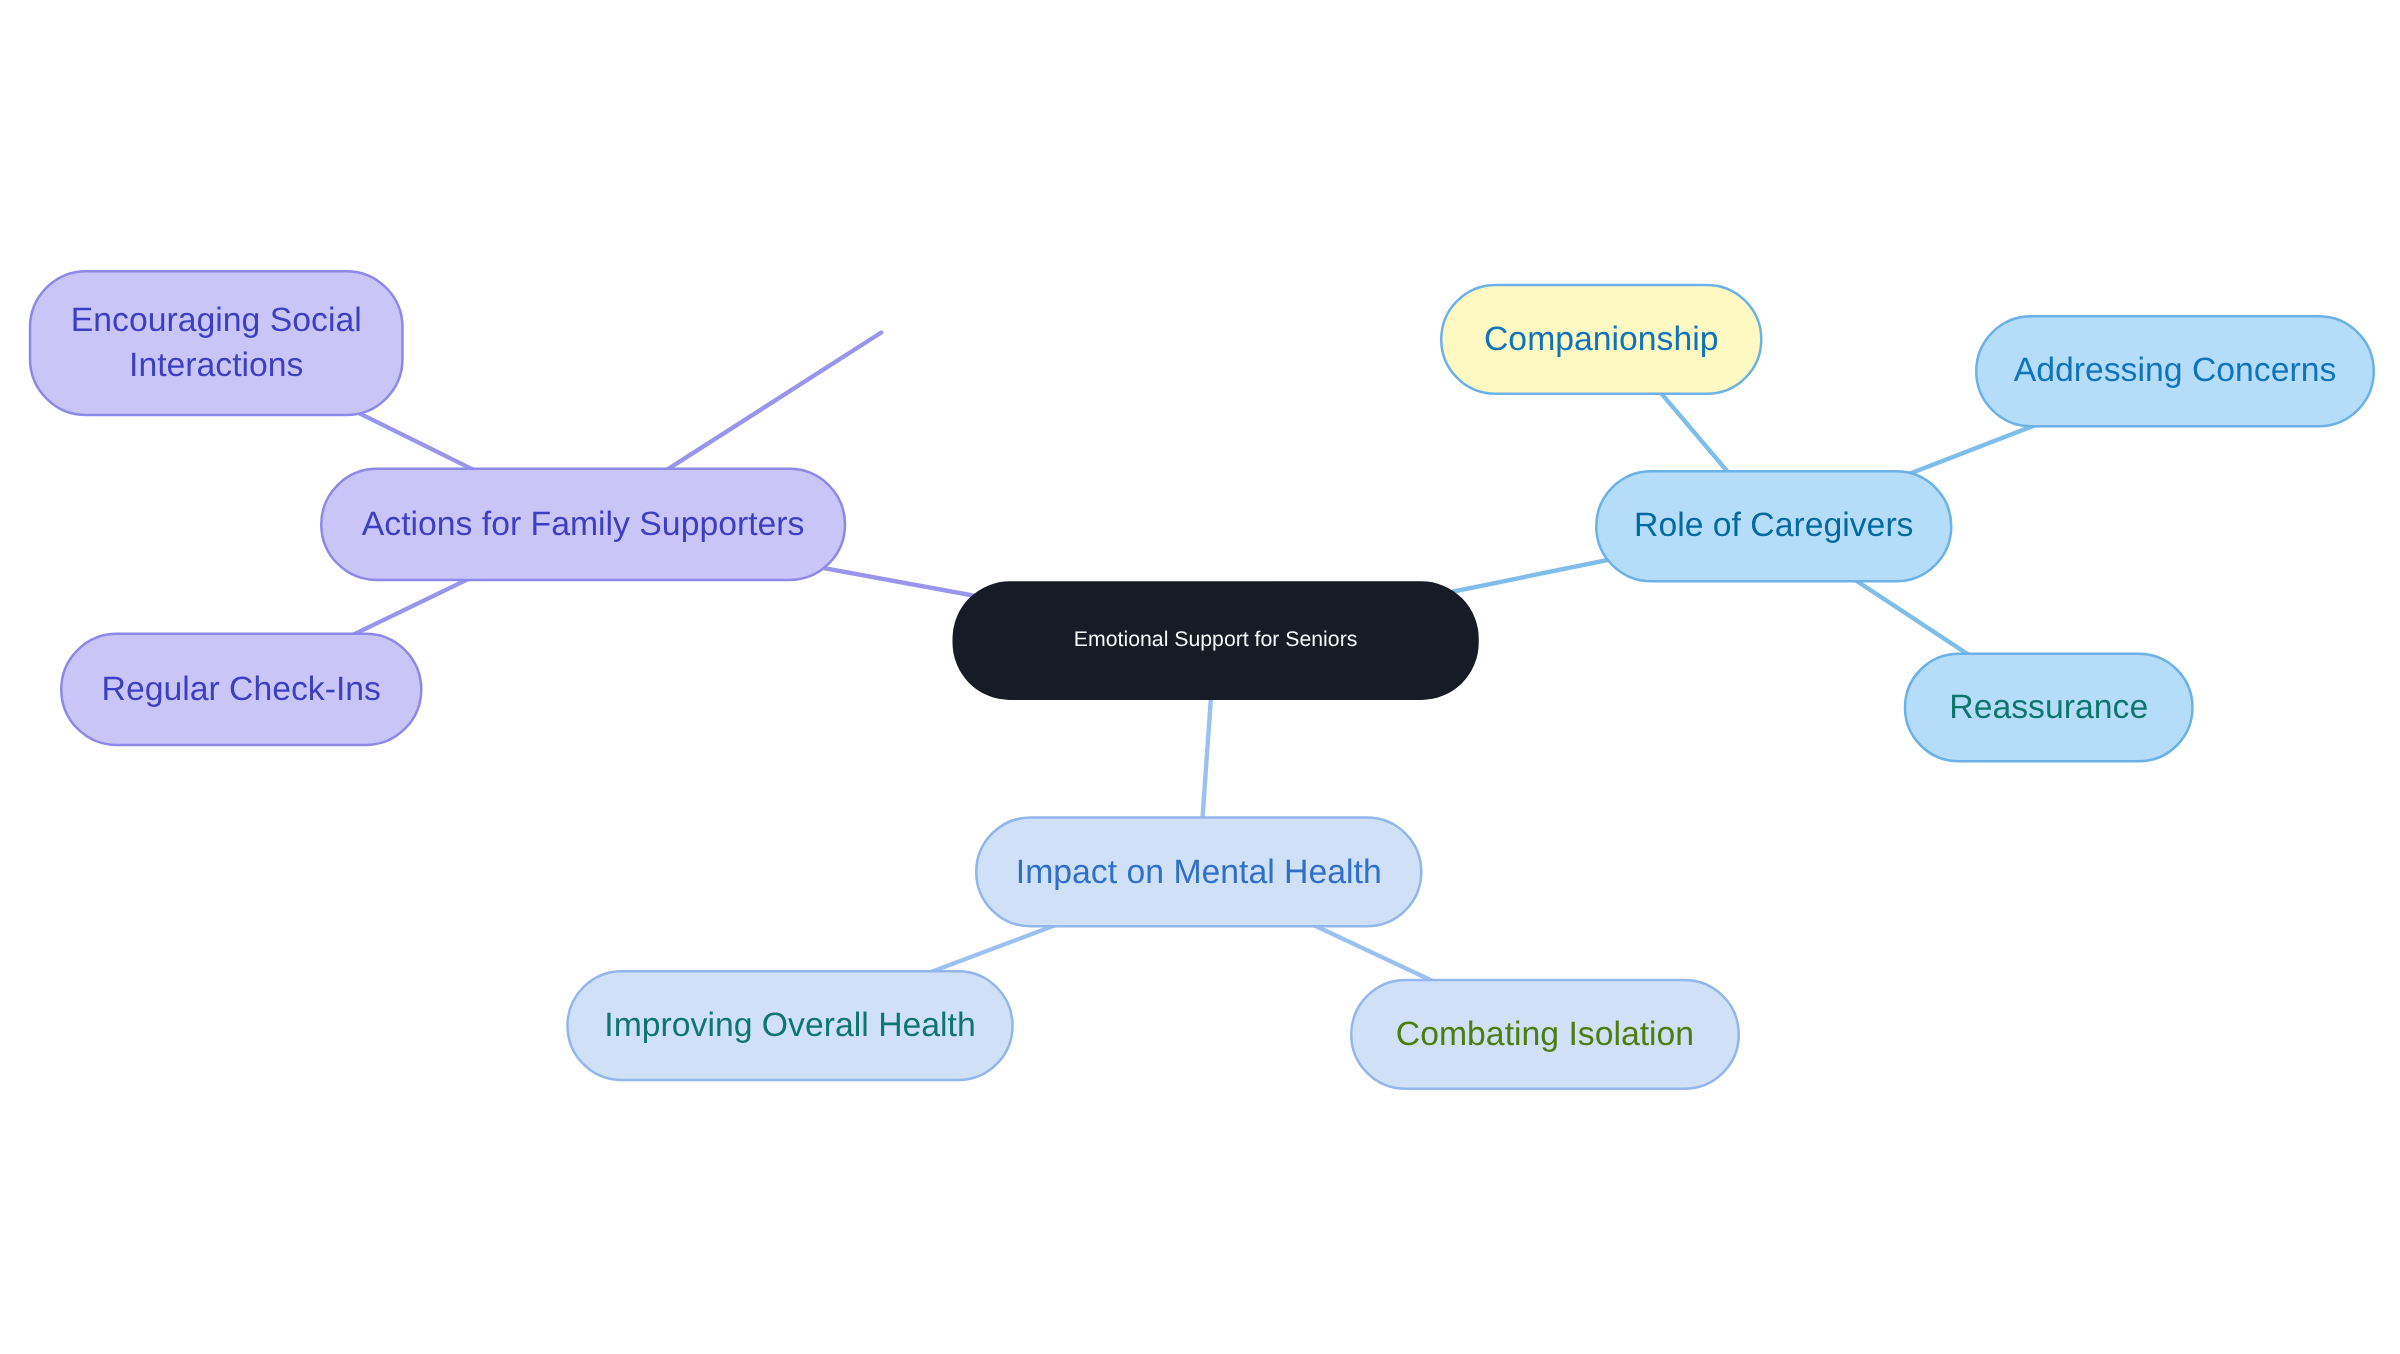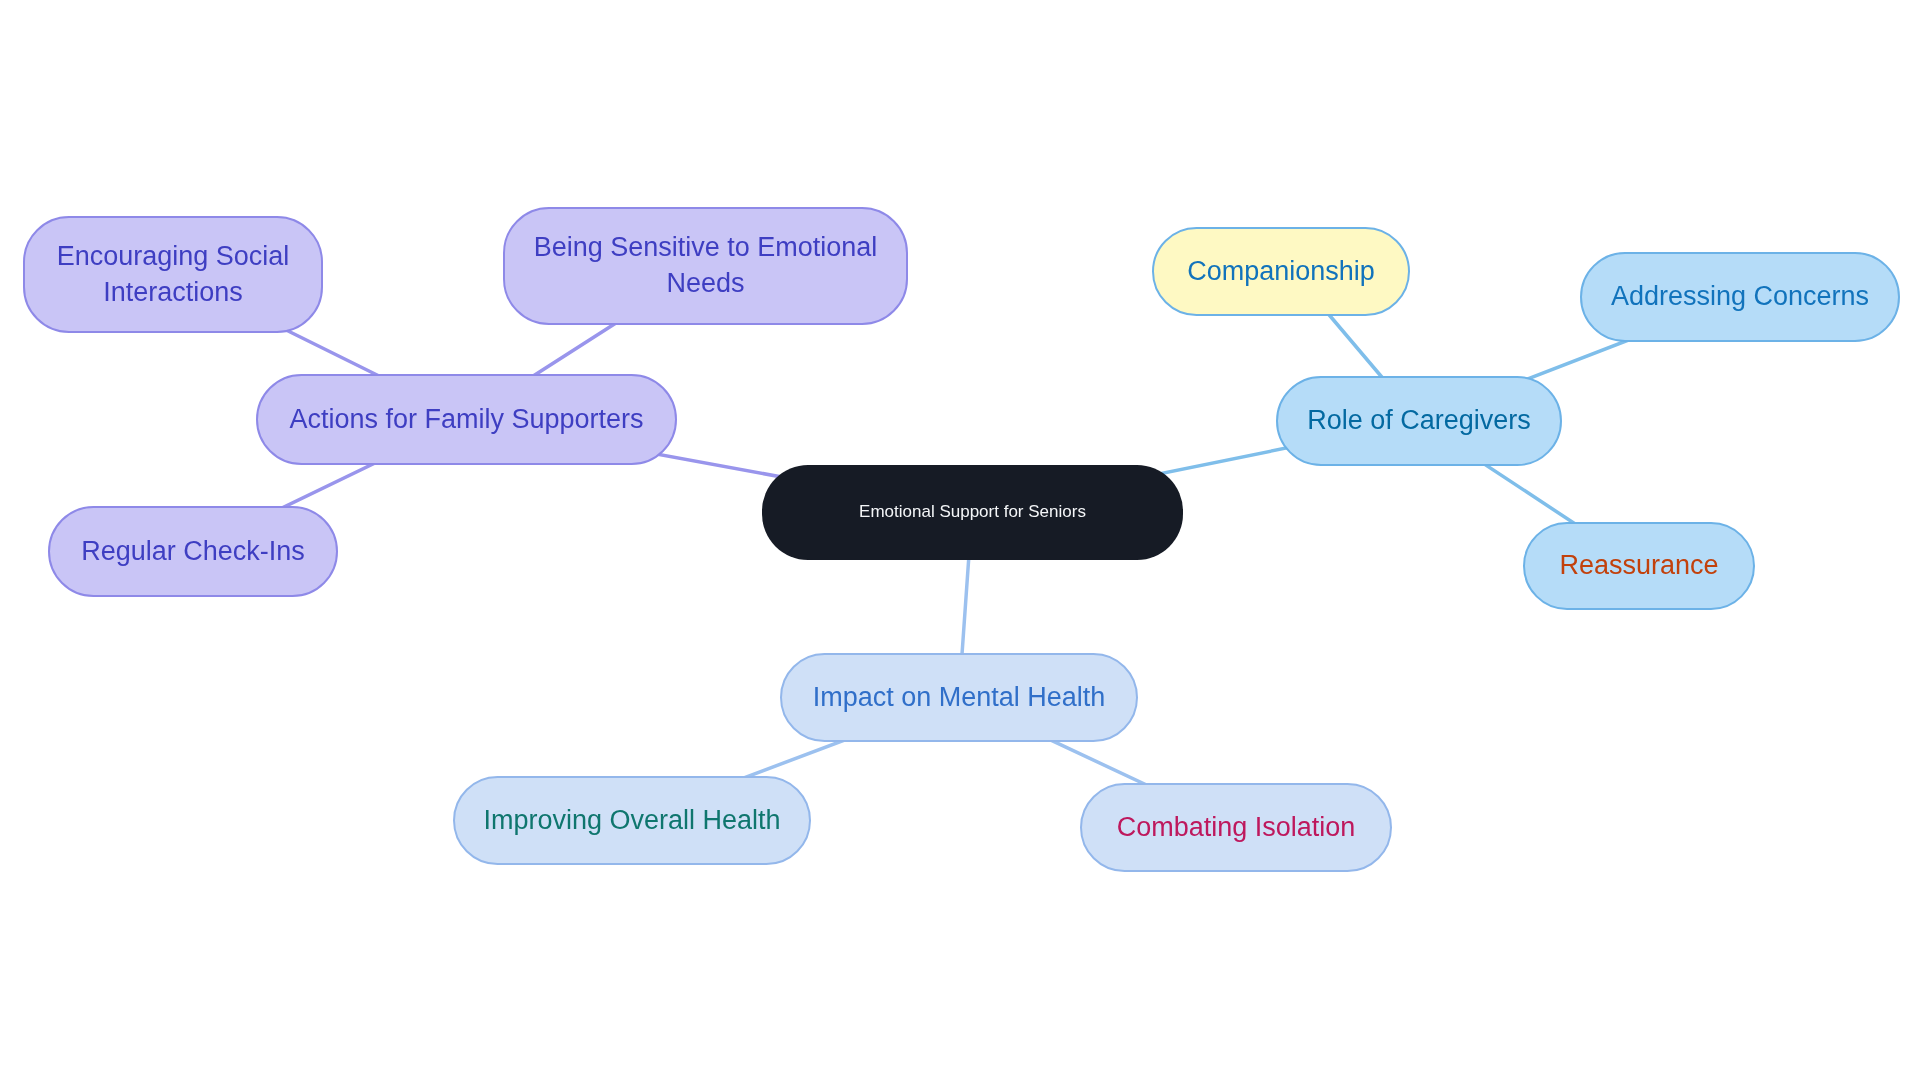--- a/index.html
+++ b/index.html
@@ -79,25 +79,24 @@
 
     <line x1="972" y1="512" x2="959" y2="697" style="stroke: rgb(156, 193, 239);"></line>
     <line x1="959" y1="697" x2="632" y2="820" style="stroke: rgb(156, 193, 239);"></line>
     <line x1="959" y1="697" x2="1236" y2="827" style="stroke: rgb(156, 193, 239);"></line>
   </svg>
 
   <div class="node root" id="node-root" style="background-color: rgb(22, 27, 37); color: rgb(244, 246, 248);">Emotional Support for Seniors</div>
 
   <div class="node" id="node-actions" style="background-color: rgb(201, 197, 246); border-color: rgb(142, 137, 232); color: rgb(62, 62, 194);">Actions for Family Supporters</div>
   <div class="node" id="node-encouraging" style="background-color: rgb(201, 197, 246); border-color: rgb(142, 137, 232); color: rgb(62, 62, 194);">Encouraging Social Interactions</div>
-  <div class="node" id="node-sensitive" style="background-color: rgb(201, 197, 246); border-color: rgb(142, 137, 232); color: rgb(62, 62, 194);">Being Sensitive to Emotional Needs</div>
   <div class="node" id="node-checkins" style="background-color: rgb(201, 197, 246); border-color: rgb(142, 137, 232); color: rgb(62, 62, 194);">Regular Check-Ins</div>
 
   <div class="node" id="node-caregivers" style="background-color: rgb(181, 220, 248); border-color: rgb(108, 178, 231); color: #0369a1;">Role of Caregivers</div>
   <div class="node" id="node-companionship" style="background-color: #fef9c3; border-color: rgb(108, 178, 231); color: rgb(17, 115, 188); margin-top: 13px;">Companionship</div>
   <div class="node" id="node-addressing" style="background-color: rgb(181, 220, 248); border-color: rgb(108, 178, 231); color: rgb(17, 115, 188);">Addressing Concerns</div>
-  <div class="node" id="node-reassurance" style="background-color: rgb(181, 220, 248); border-color: rgb(108, 178, 231); color: #c2410c;">Reassurance</div>
+  <div class="node" id="node-reassurance" style="background-color: rgb(181, 220, 248); border-color: rgb(108, 178, 231); color: #0f766e;">Reassurance</div>
 
   <div class="node" id="node-impact" style="background-color: rgb(207, 224, 247); border-color: rgb(147, 183, 235); color: rgb(48, 111, 201);">Impact on Mental Health</div>
   <div class="node" id="node-improving" style="background-color: rgb(207, 224, 247); border-color: rgb(147, 183, 235); color: #0f766e;">Improving Overall Health</div>
-  <div class="node" id="node-combating" style="background-color: rgb(207, 224, 247); border-color: rgb(147, 183, 235); color: #be185d;">Combating Isolation</div>
+  <div class="node" id="node-combating" style="background-color: rgb(207, 224, 247); border-color: rgb(147, 183, 235); color: #4d7c0f;">Combating Isolation</div>
 
 </div>
 
 </body></html>

